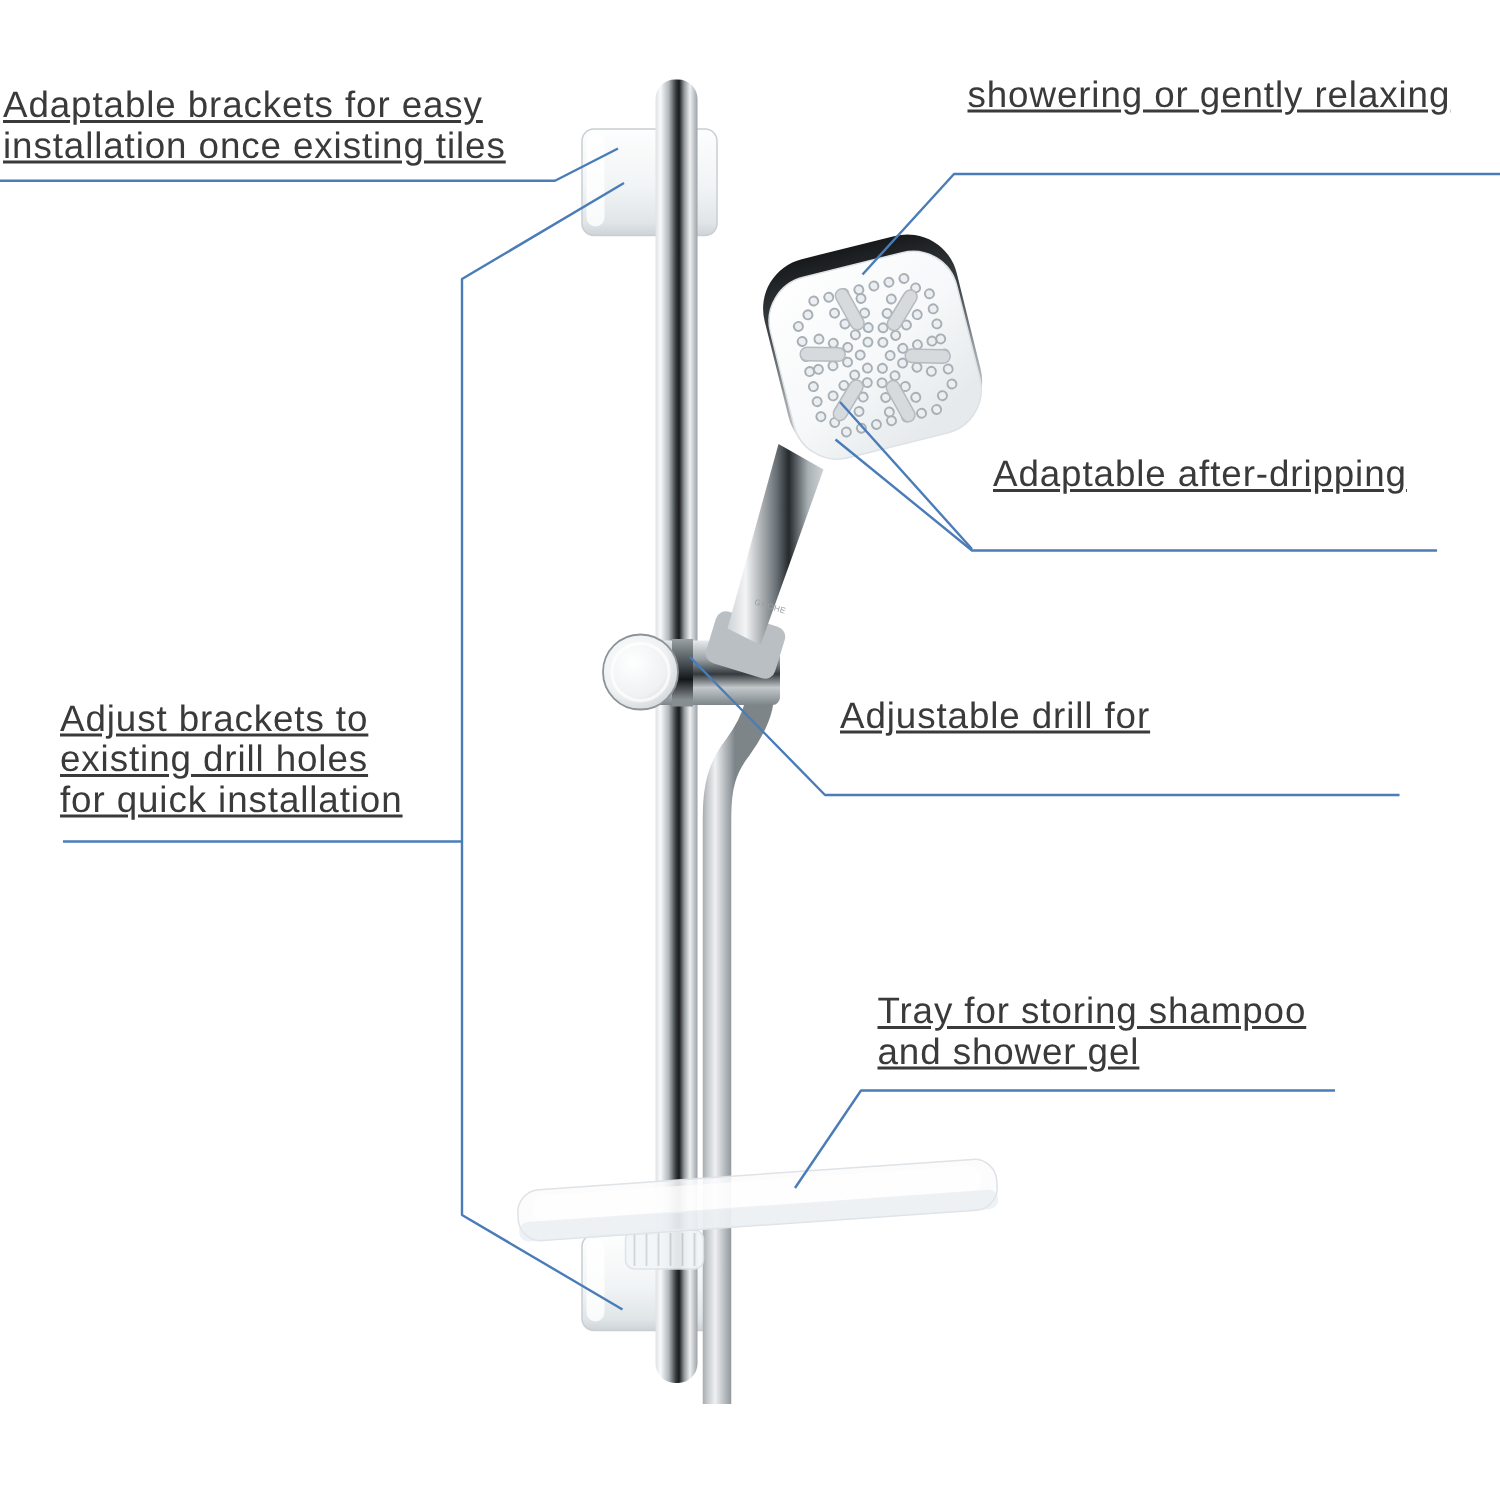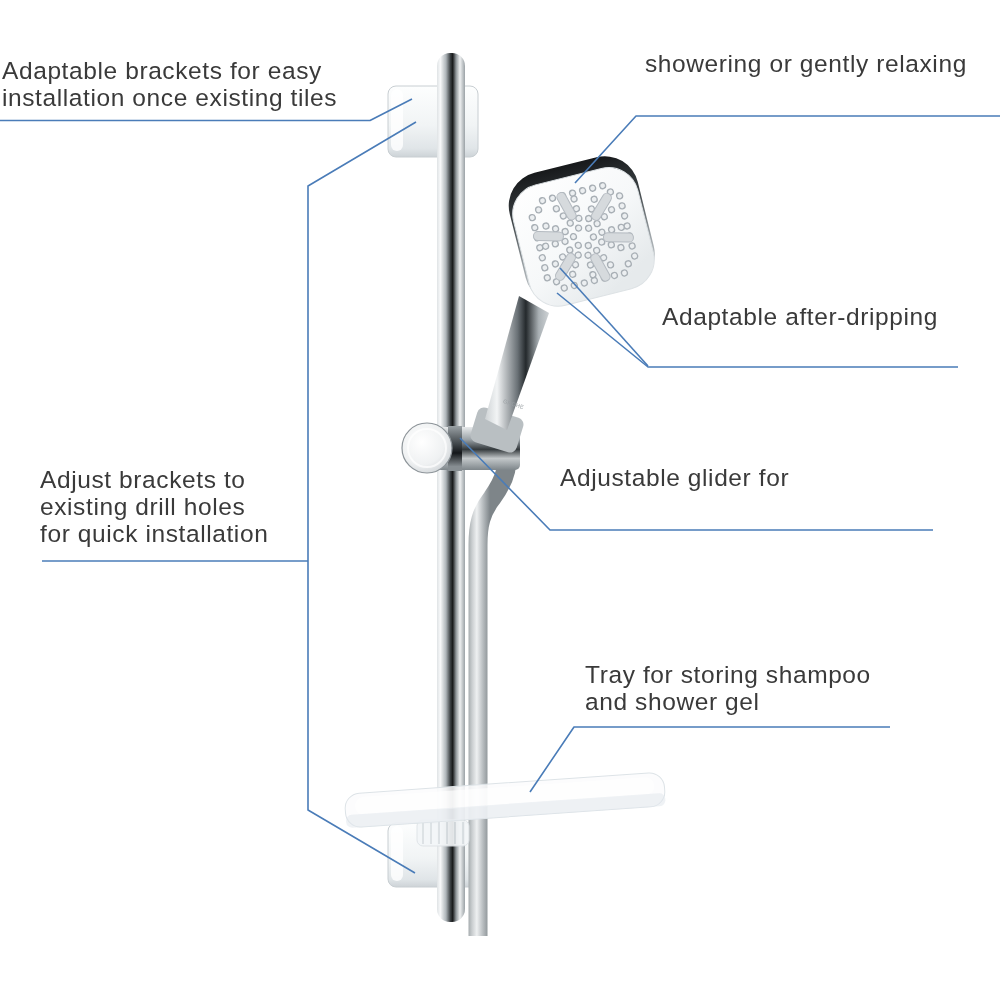--- a/index.html
+++ b/index.html
@@ -4,21 +4,21 @@
 <style>
   html,body{margin:0;padding:0;background:#ffffff;}
   .stage{
     position:relative;width:1000px;height:1000px;overflow:hidden;
     font-family:"Liberation Sans",sans-serif;background:#ffffff;
   }
   .stage svg{position:absolute;left:0;top:0;}
   .callout{
     position:absolute;
     font-size:24.5px;line-height:27px;letter-spacing:0.6px;
-    color:#3a3a3a;white-space:nowrap;
+    color:#3a3a3a;white-space:nowrap;text-decoration:underline;
   }
   .nozzle{fill:#eceff1;stroke:#a8afb5;stroke-width:1.3;}
   .slot{fill:#d6dadd;stroke:#b4bac0;stroke-width:1;}
   .callout-line{fill:none;stroke:#4a7cb8;stroke-width:1.6;stroke-linejoin:round;stroke-linecap:butt;}
 </style>
 </head>
 <body>
 
 <div class="stage">
 
@@ -237,21 +237,21 @@
     <div>Adaptable after-dripping</div>
   </div>
 
   <div class="callout" style="left:40px;top:466px">
     <div>Adjust brackets to</div>
     <div>existing drill holes</div>
     <div>for quick installation</div>
   </div>
 
   <div class="callout" style="left:560px;top:464px">
-    <div>Adjustable glider for</div>
+    <div>Adjustable drill for</div>
   </div>
 
   <div class="callout" style="left:585px;top:661px">
     <div>Tray for storing shampoo</div>
     <div>and shower gel</div>
   </div>
 
 </div>
 
 </body></html>

